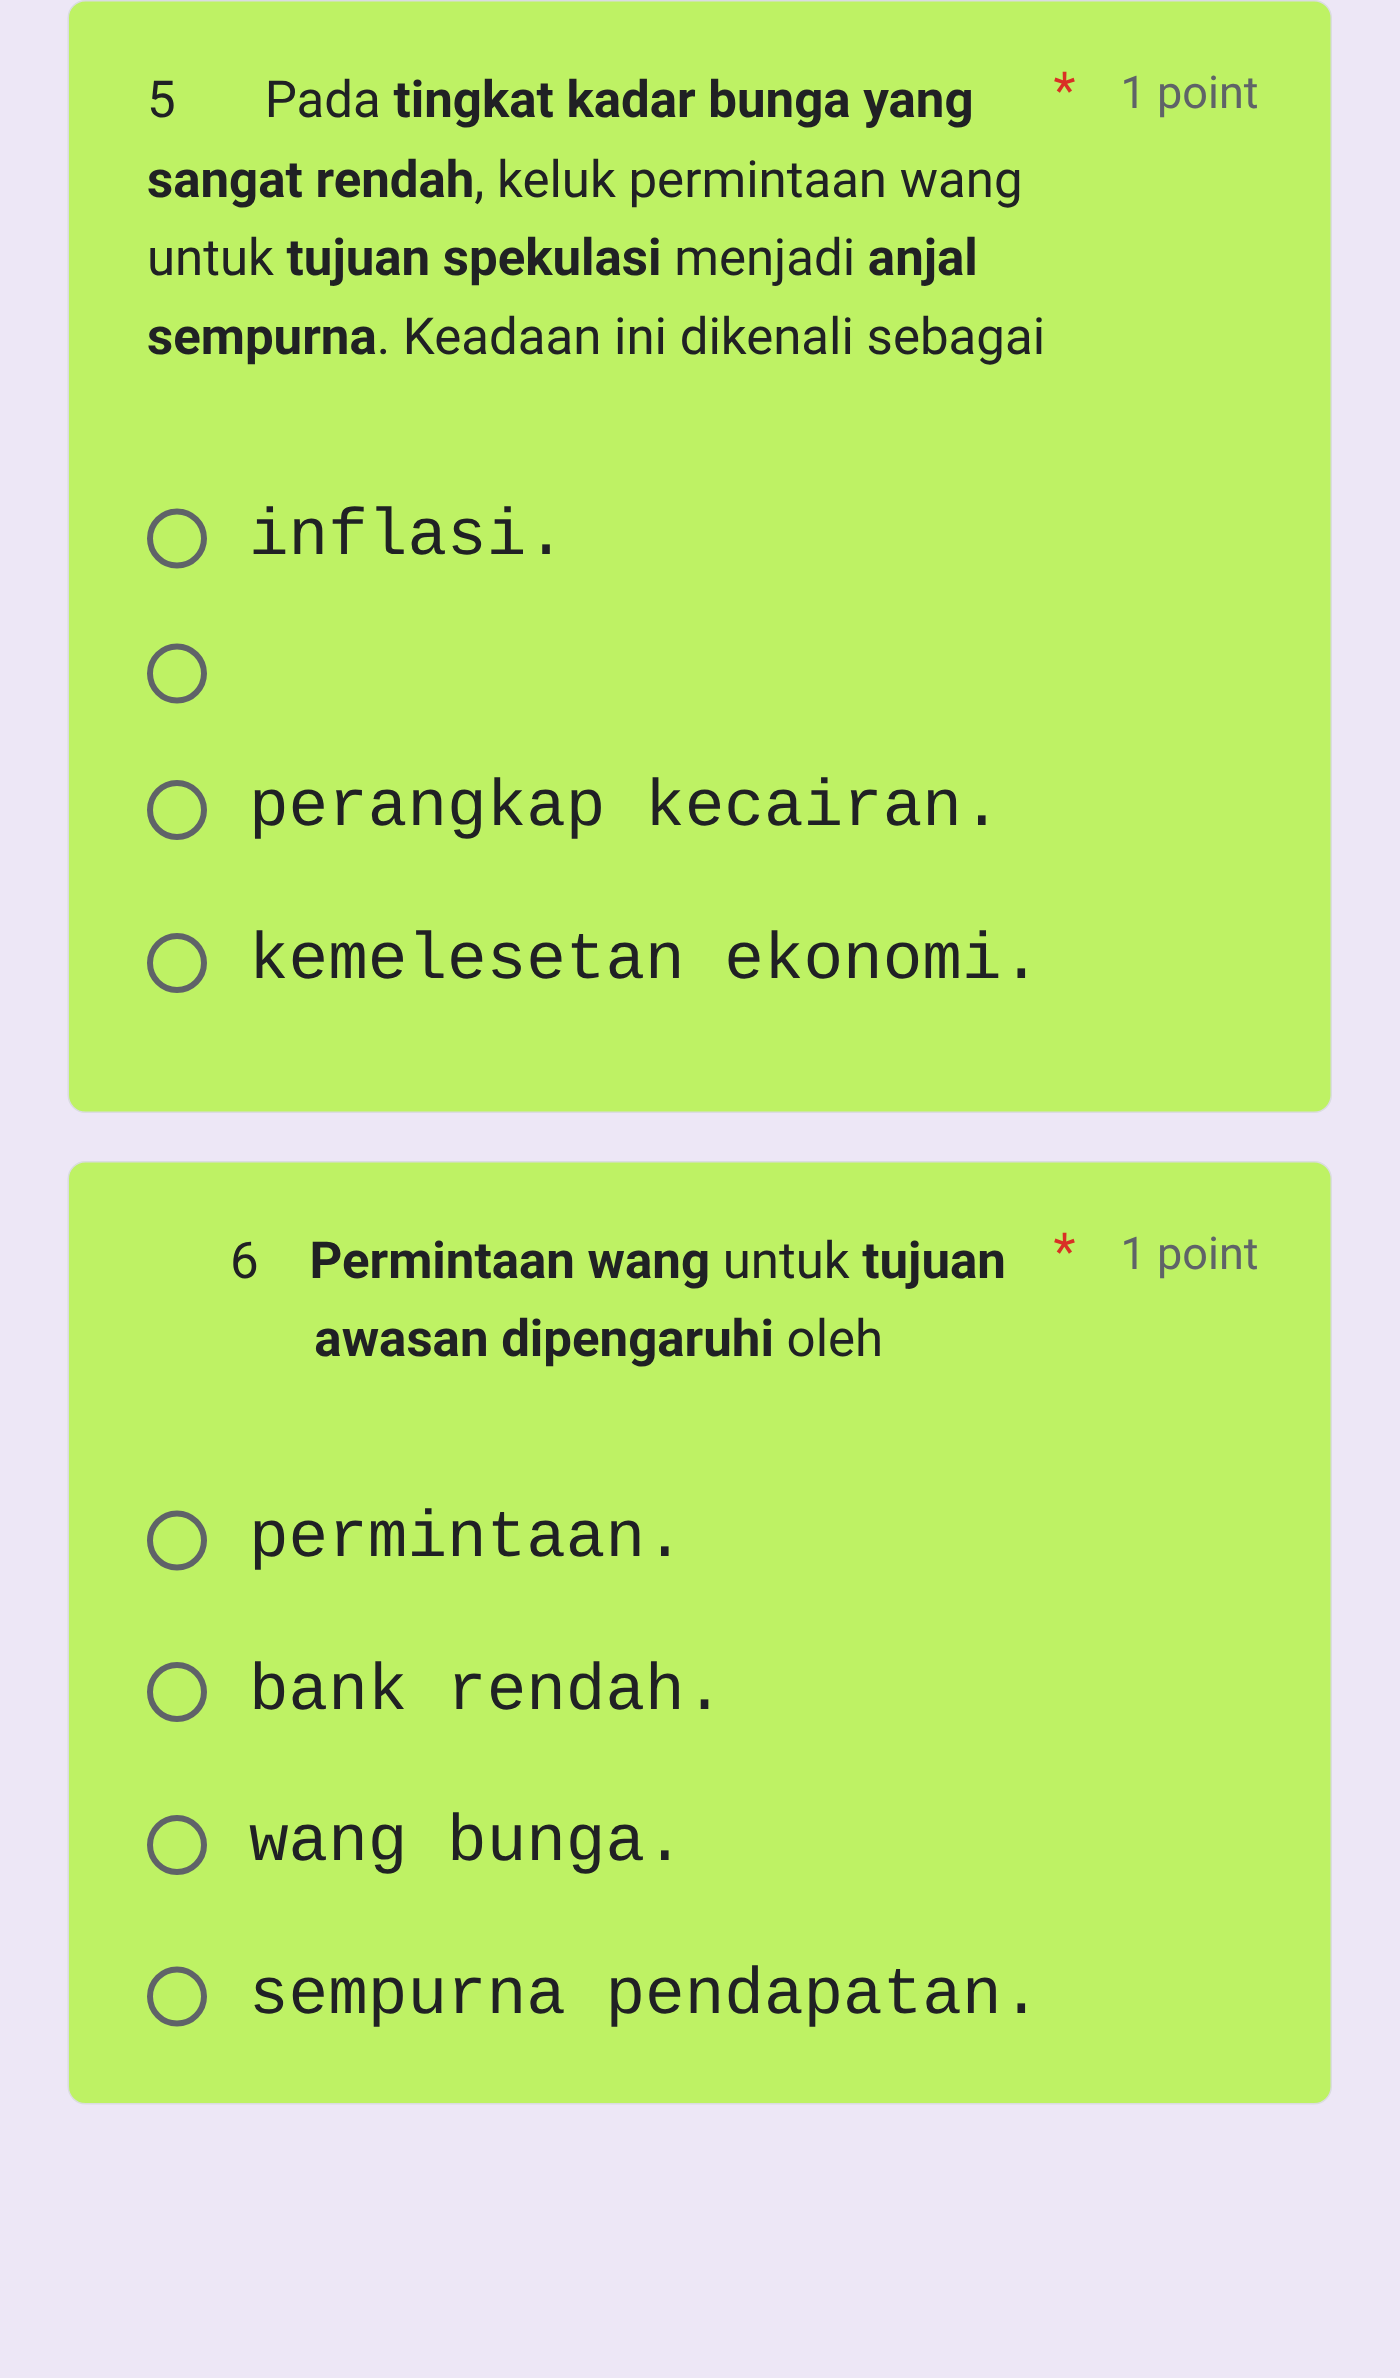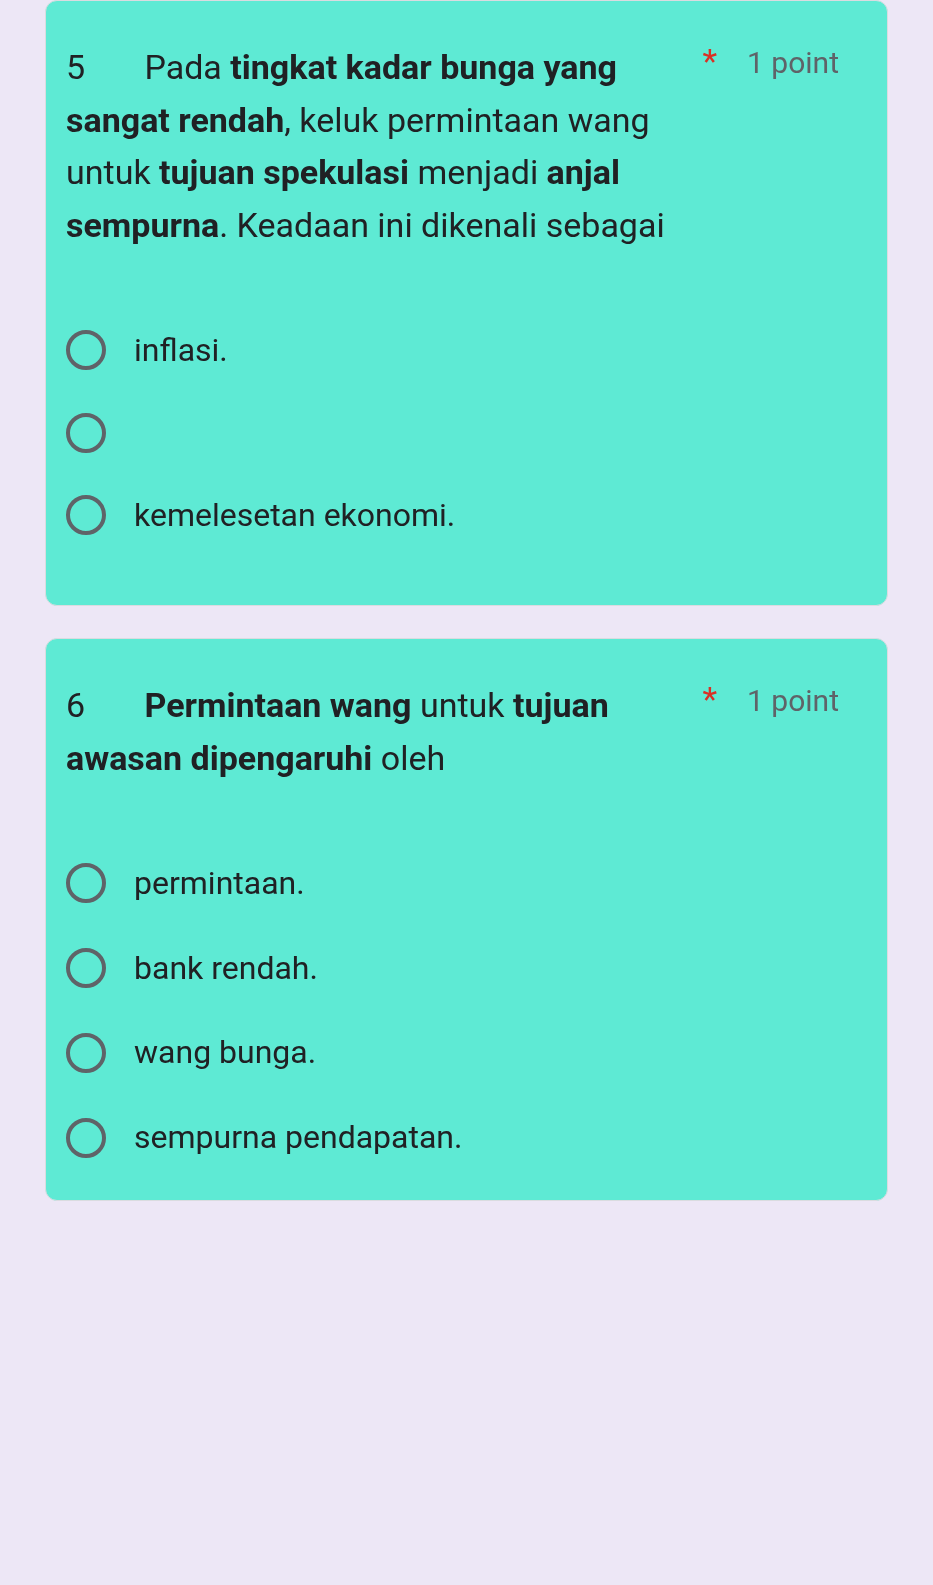--- a/index.html
+++ b/index.html
@@ -8,23 +8,23 @@
     padding: 0;
   }
   body {
     background-color: #ede7f6;
     font-family: 'Roboto', Arial, sans-serif;
     width: 933px;
     height: 1585px;
     padding: 0 45px;
   }
   .card {
-    background-color: #5eead4;
+    background-color: #bef264;
     border-radius: 12px;
-    padding: 40px 48px 48px 20px;
+    padding: 40px 48px 48px 52px;
     margin-bottom: 32px;
     border: 1px solid #dadce0;
   }
   .question-text-container {
     flex: 1;
   }
   .question-text {
     font-size: 34px;
     line-height: 1.55;
     color: #202124;
@@ -63,23 +63,24 @@
     cursor: pointer;
   }
   .radio {
     width: 40px;
     height: 40px;
     border-radius: 50%;
     border: 4px solid #5f6368;
     flex-shrink: 0;
   }
   .option-label {
-    font-size: 32px;
+    font-size: 44px;
     color: #202124;
     line-height: 1.4;
+    font-family: Liberation Mono, monospace;
   }
   .header-row {
     display: flex;
     align-items: flex-start;
   }
   .header-right {
     display: flex;
     align-items: flex-start;
     flex-shrink: 0;
   }
@@ -103,26 +104,30 @@
   <div class="options">
     <label class="option">
       <span class="radio"></span>
       <span class="option-label">inflasi.</span>
     </label>
     <label class="option">
       <span class="radio"></span>
     </label>
     <label class="option">
       <span class="radio"></span>
+      <span class="option-label">perangkap kecairan.</span>
+    </label>
+    <label class="option">
+      <span class="radio"></span>
       <span class="option-label">kemelesetan ekonomi.</span>
     </label>
   </div>
 </div>
 
-<div class="card" style="padding-bottom:20px;">
+<div class="card" style="padding-bottom:20px;text-align:center;">
   <div class="header-row">
     <div class="question-text-container">
       <div class="question-text">
         <span class="qnum">6</span>
         <span id="q1-body"><strong>Permintaan wang</strong><span> untuk </span><strong>tujuan awasan dipengaruhi</strong><span> oleh</span></span>
       </div>
     </div>
     <div class="header-right">
       <span class="required-star">*</span>
       <span class="points">1 point</span>

